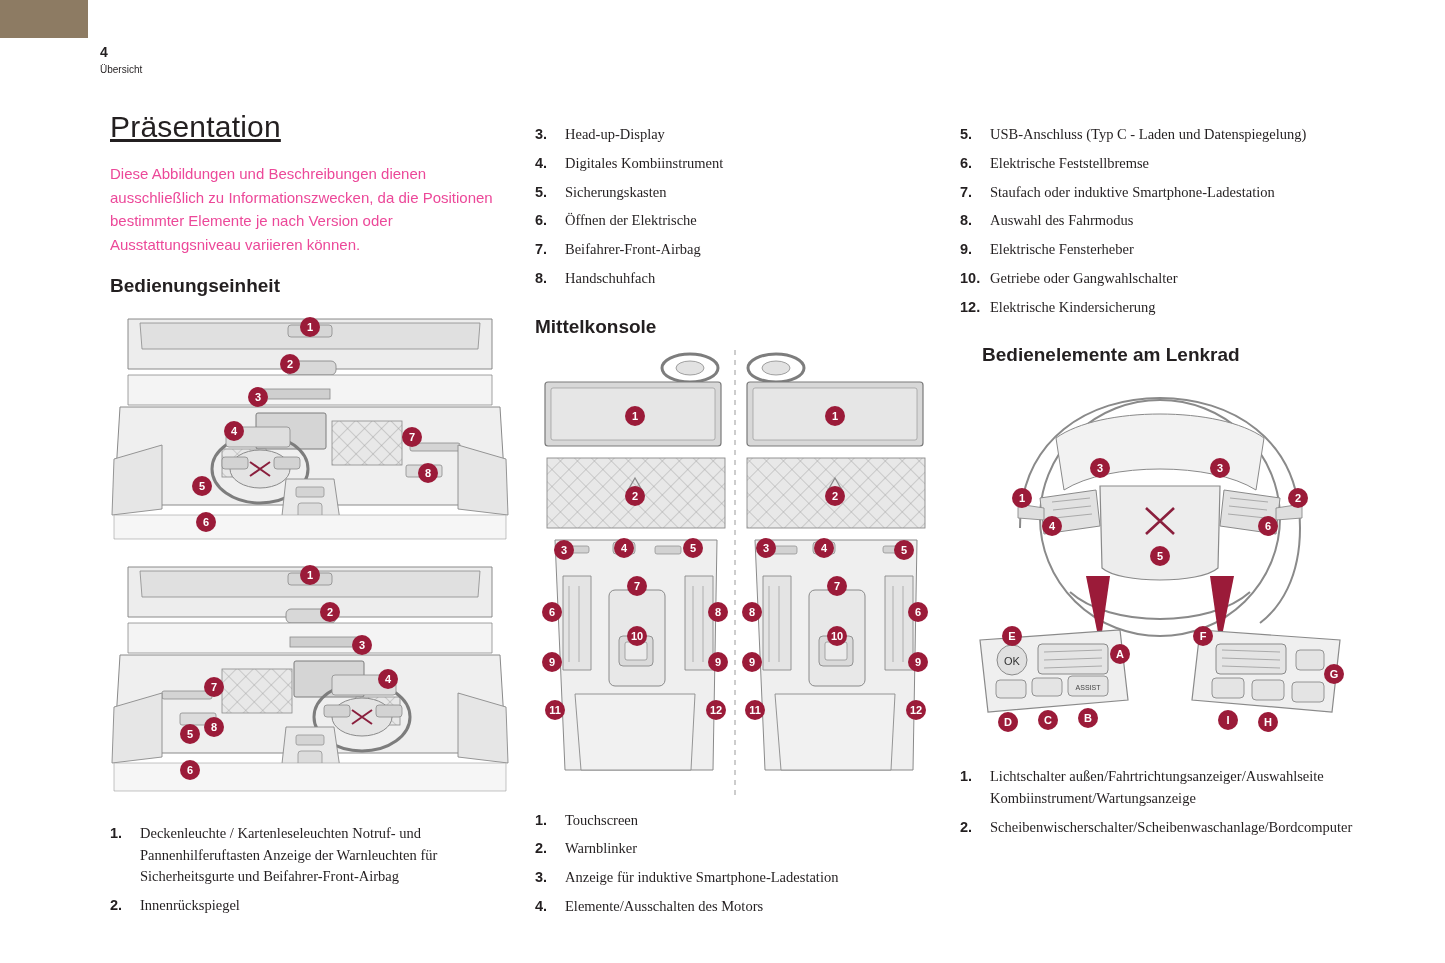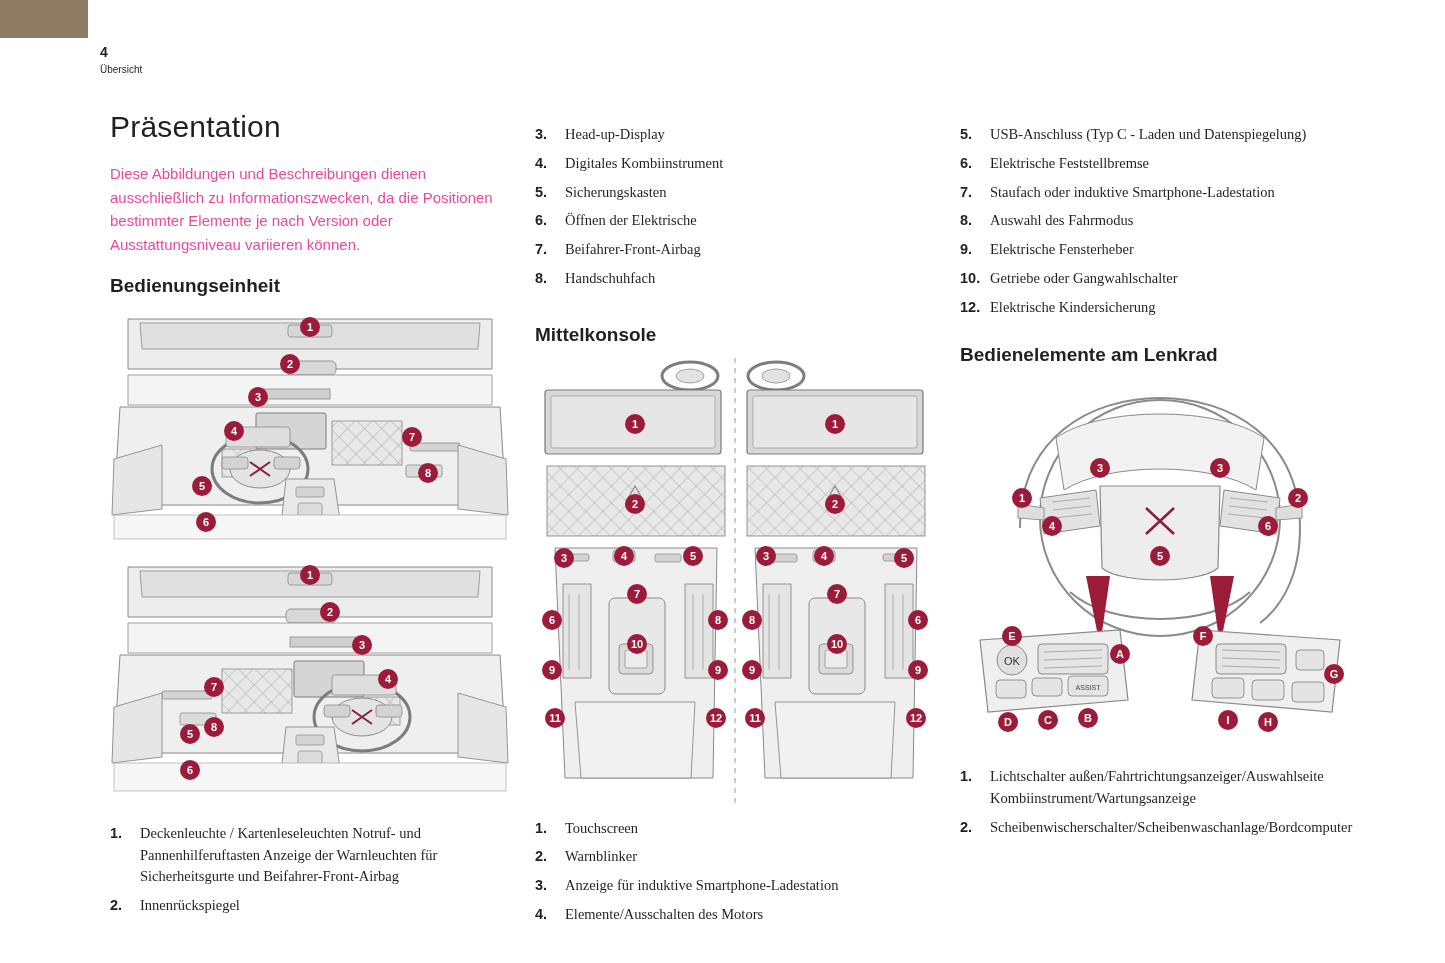--- a/index.html
+++ b/index.html
@@ -53,20 +53,21 @@
   .col-1 { left: 110px;  width: 400px; }
   .col-2 { left: 535px;  width: 400px; }
   .col-3 { left: 960px;  width: 400px; }
 
   h1.title {
     font-size: 30px;
     font-weight: normal;
     margin: 0 0 18px 0;
     color: #231f20;
     letter-spacing: 0.2px;
+    text-decoration: underline;
   }
   p.intro {
     font-size: 15px;
     line-height: 1.58;
     margin: 0 0 18px 0;
     color: #ec4899;
   }
   h2.sub {
     font-size: 19px;
     font-weight: bold;
@@ -272,21 +273,21 @@
       <li>
           <span class="n">7.</span>
           <span class="t">Beifahrer-Front-Airbag</span>
         </li>
       <li>
           <span class="n">8.</span>
           <span class="t">Handschuhfach</span>
         </li>
     </ol>
 
-    <h2 class="sub spaced" style="margin-top:34px;">Mittelkonsole</h2>
+    <h2 class="sub spaced" style="margin-top:26px;">Mittelkonsole</h2>
 
     <div class="figure">
       <svg width="400" height="450" viewBox="0 0 400 450">
         <defs>
           <pattern id="mesh2" width="12" height="12" patternUnits="userSpaceOnUse" patternTransform="rotate(45)">
             <rect width="12" height="12" fill="#e8e8e8"></rect>
             <path d="M0 0 H12 M0 0 V12" stroke="#9a9a9a" stroke-width="0.8"></path>
           </pattern>
         </defs>
 
@@ -454,21 +455,21 @@
       <li>
           <span class="n">10.</span>
           <span class="t">Getriebe oder Gangwahlschalter</span>
         </li>
       <li>
           <span class="n">12.</span>
           <span class="t">Elektrische Kindersicherung</span>
         </li>
     </ol>
 
-    <h2 class="sub spaced" style="margin-top:26px;">Bedienelemente am Lenkrad</h2>
+    <h2 class="sub spaced" style="margin-top:26px;margin-left:22px;">Bedienelemente am Lenkrad</h2>
 
     <div class="figure">
       <svg width="400" height="380" viewBox="0 0 400 380">
 
         <g>
           <path d="M60 150 C60 60 130 20 200 20 C270 20 340 60 340 150 C340 200 320 230 300 245" fill="none" stroke="#8a8a8a" stroke-width="2"></path>
           <ellipse cx="200" cy="140" rx="120" ry="118" fill="none" stroke="#8a8a8a" stroke-width="2"></ellipse>
           <path d="M96 60 C140 28 260 28 304 60 L296 112 C252 84 148 84 104 112 Z" fill="#f2f2f2" stroke="#8a8a8a" stroke-width="1"></path>
 
           <path d="M140 108 L260 108 L258 190 C240 206 160 206 142 190 Z" fill="#ededed" stroke="#8a8a8a" stroke-width="1.2"></path>

